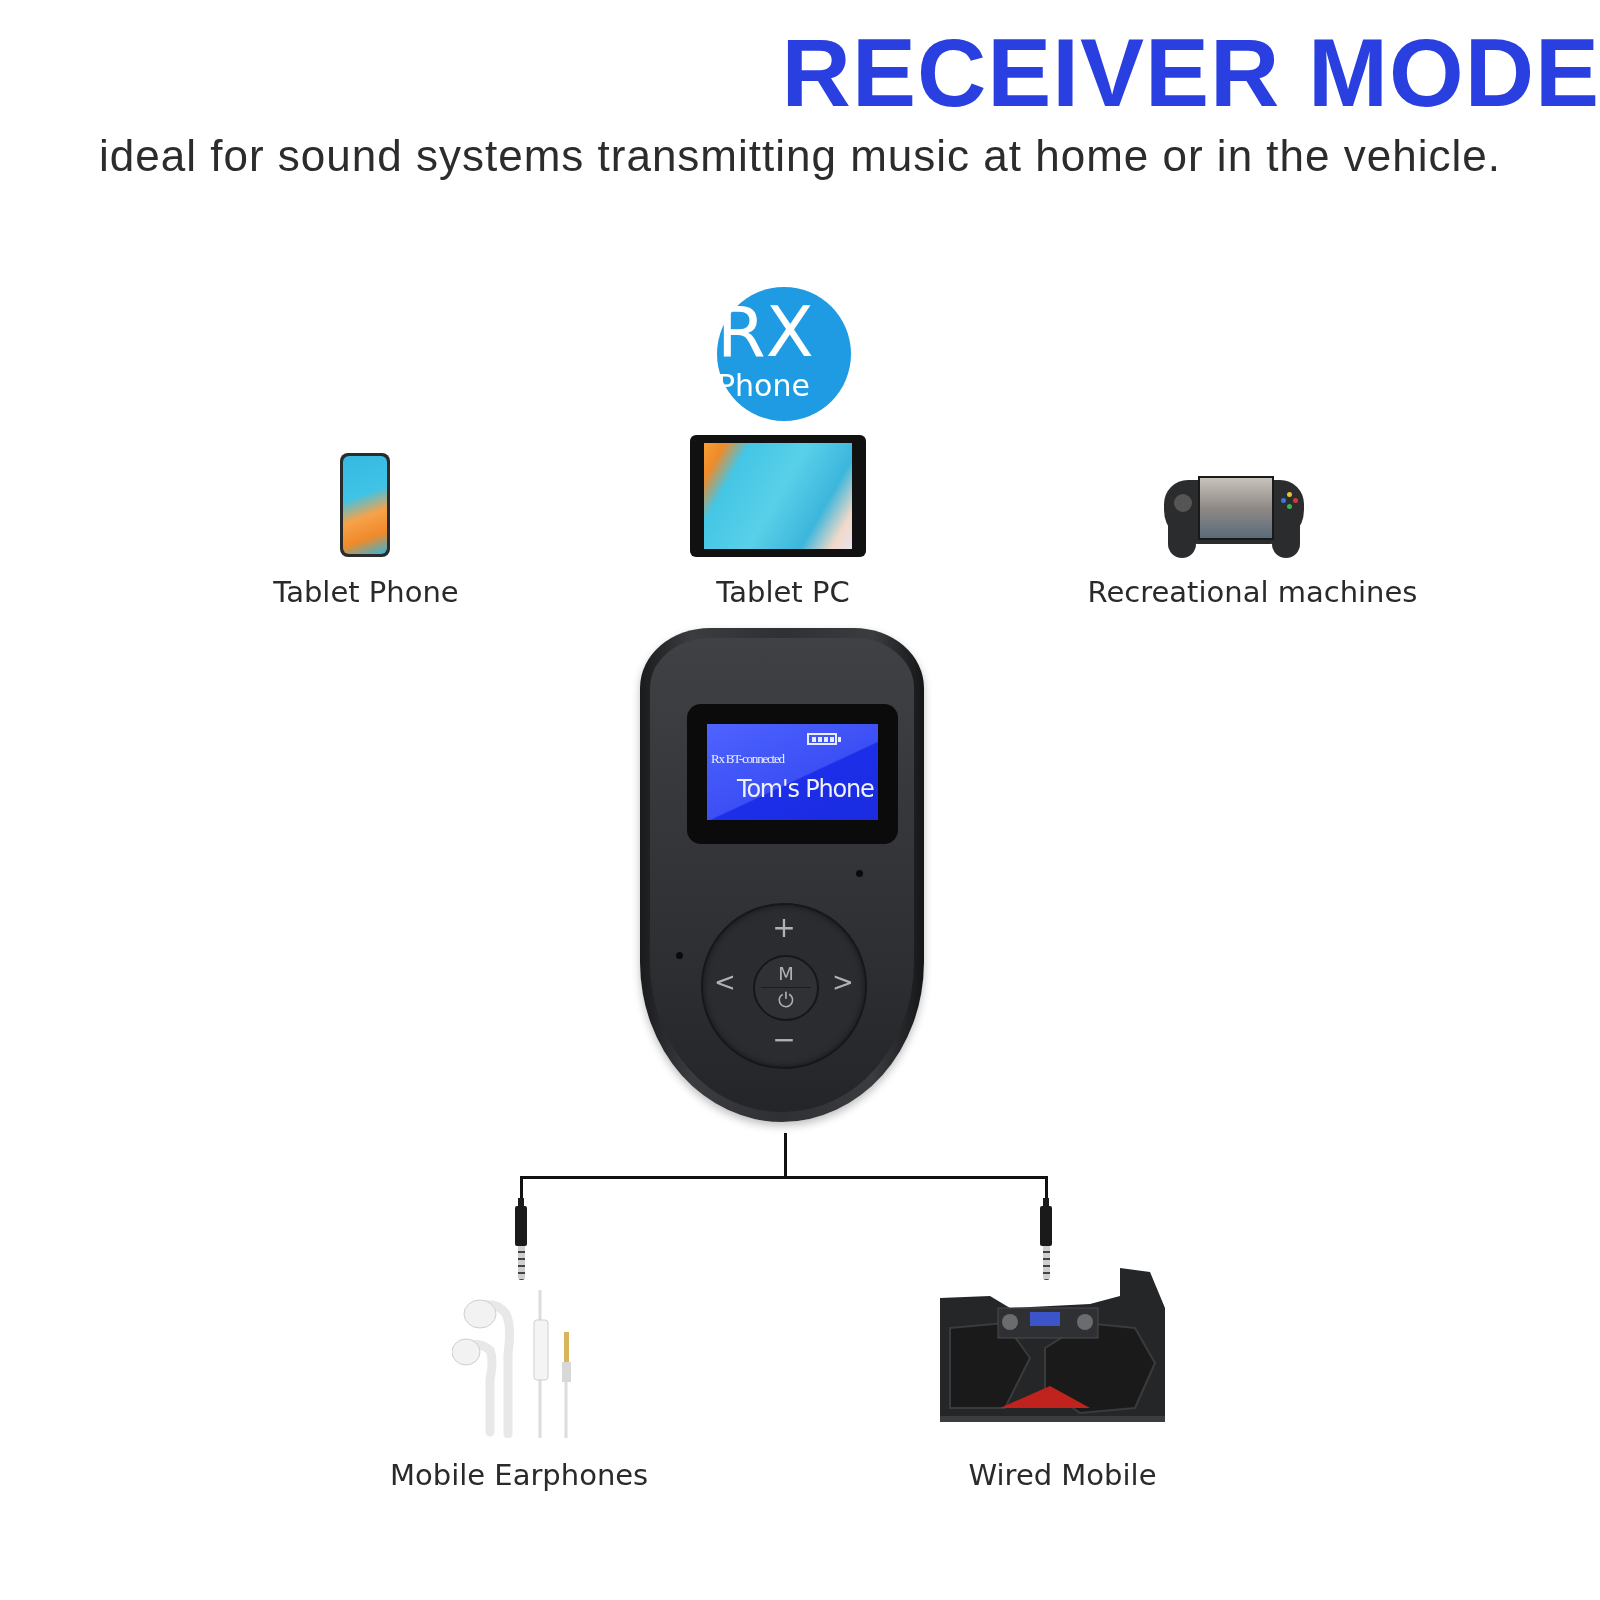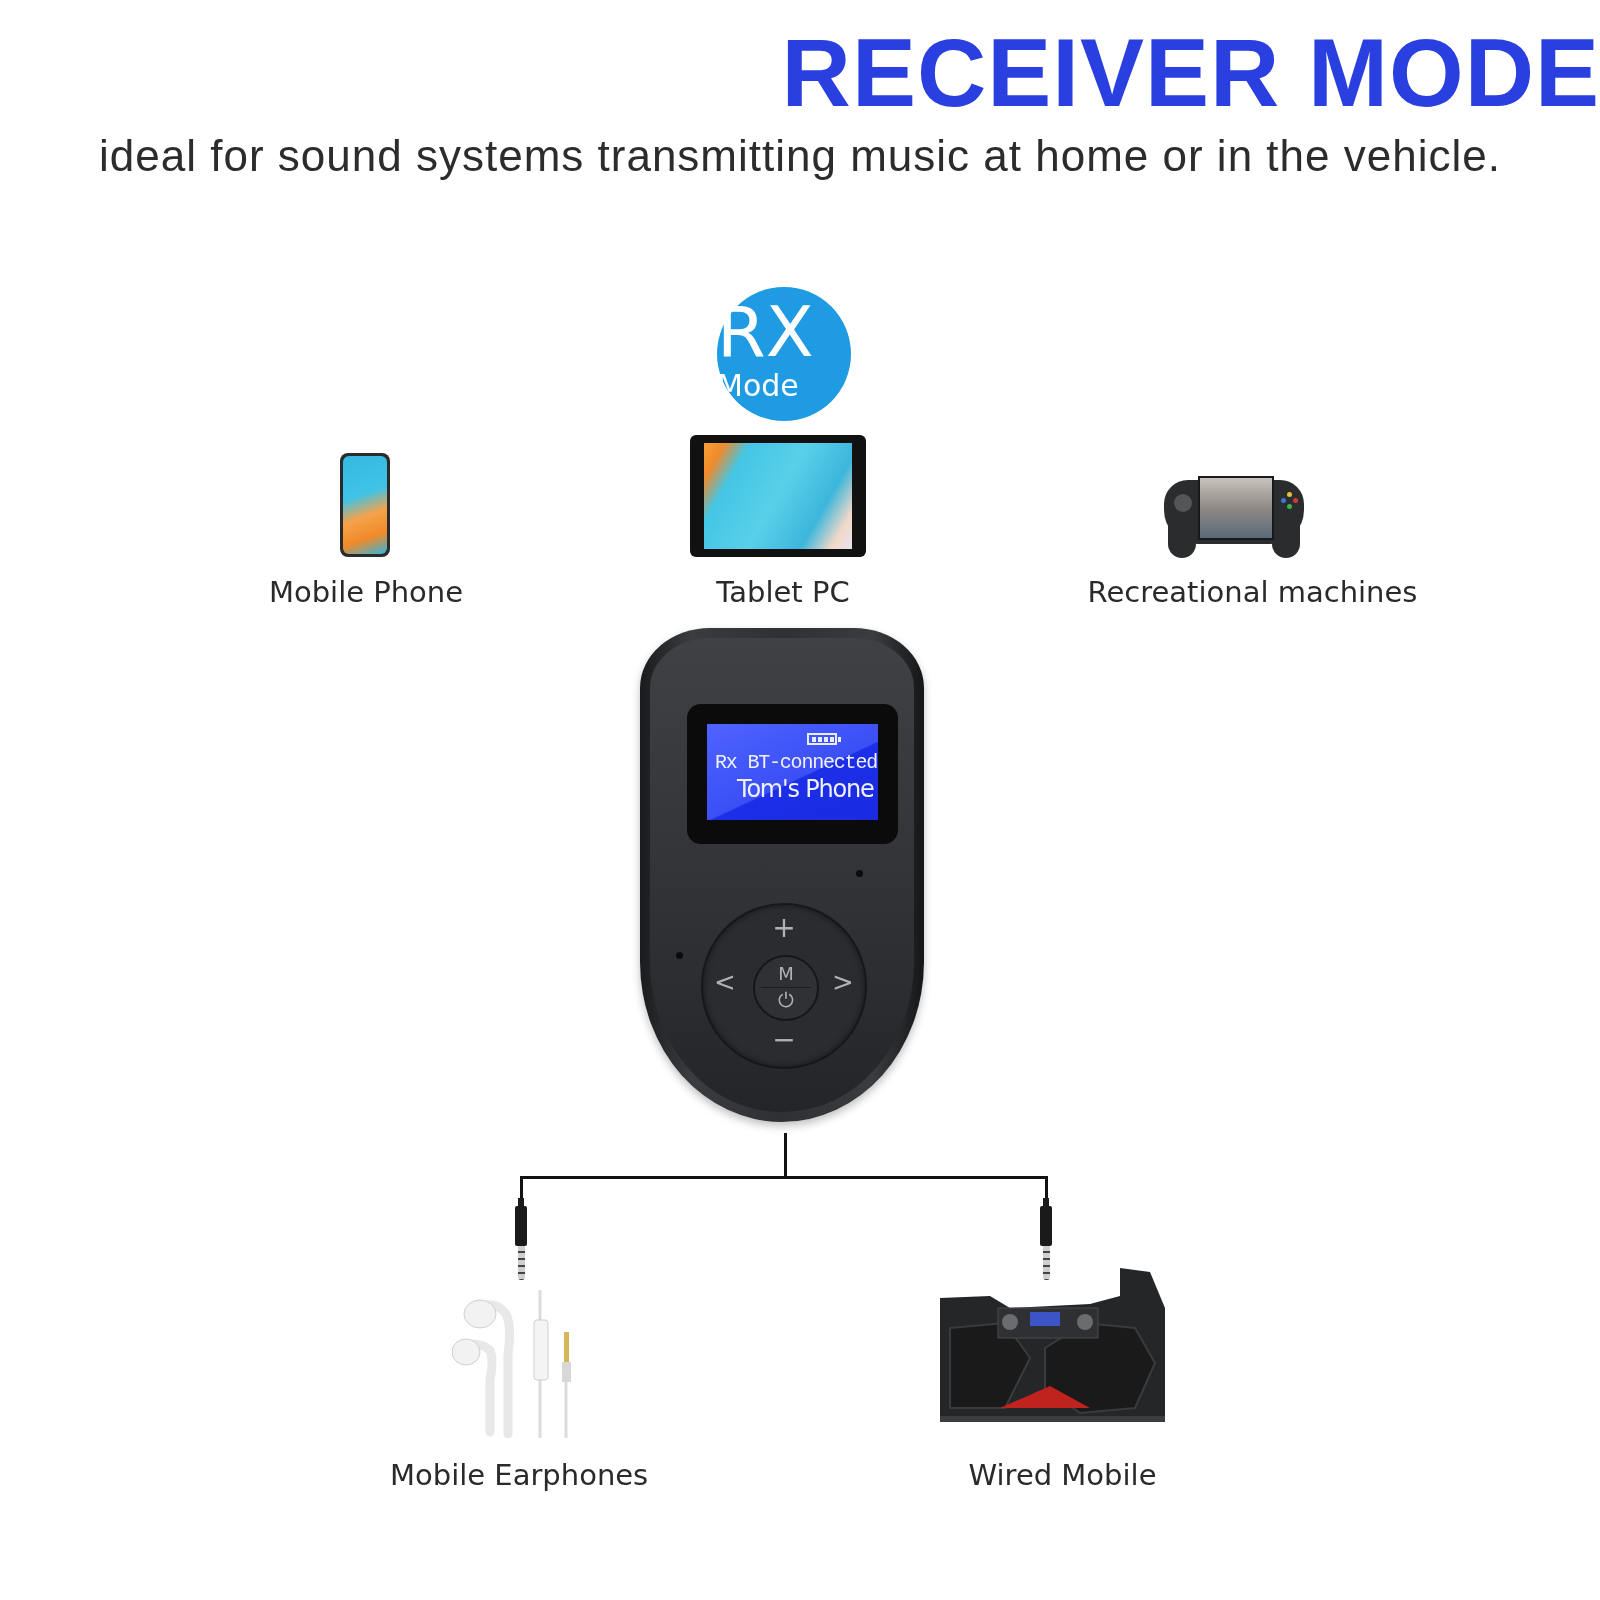--- a/index.html
+++ b/index.html
@@ -13,21 +13,21 @@
   .rx-badge .small { position:absolute; left:0; right:0; top:82px; font-size:30px; line-height:34px; font-family:"DejaVu Sans", sans-serif; }
 
   
   .device { left:640px; top:628px; width:284px; height:494px; background:linear-gradient(90deg,#1a1b1d 0%,#3a3c3f 18%,#2e3033 50%,#3a3c3f 82%,#151618 100%); border-radius:70px 70px 142px 142px / 60px 60px 160px 160px; box-shadow:0 4px 8px rgba(0,0,0,0.25); }
   .device-inner { position:absolute; left:10px; top:10px; right:10px; bottom:10px; border-radius:60px 60px 130px 130px / 50px 50px 150px 150px; background:linear-gradient(180deg,#3f4144 0%,#2f3134 60%,#242528 100%); }
   .screen-bezel { position:absolute; left:37px; top:66px; width:211px; height:140px; background:#0b0b0c; border-radius:14px; }
   .screen { position:absolute; left:20px; top:20px; width:171px; height:96px; background:linear-gradient(155deg,#4e63ff 0%,#3b4ff5 55%,#1c2ee8 56%,#1a2be0 100%); overflow:hidden; }
   .battery { position:absolute; left:100px; top:9px; width:30px; height:12px; border:2px solid #e8ecff; box-sizing:border-box; }
   .battery::after { content:""; position:absolute; right:-6px; top:2px; width:3px; height:5px; background:#e8ecff; }
   .battery i { position:absolute; top:2px; width:4px; height:5px; background:#e8ecff; }
-  .screen-line1 { position:absolute; left:4px; top:27px; width:170px; font-family:Liberation Mono, monospace; font-size:20px; color:#eef1ff; white-space:nowrap; letter-spacing:-1.2px;text-align:center; }
+  .screen-line1 { position:absolute; left:4px; top:27px; width:170px; font-family:Liberation Serif, serif; font-size:13px; color:#eef1ff; white-space:nowrap; letter-spacing:-1.2px; }
   .screen-line2 { position:absolute; left:30px; top:51px; width:140px; font-family:"DejaVu Sans", sans-serif; font-size:24px; color:#eef1ff; white-space:nowrap; letter-spacing:-1.2px; }
   .mic-dot { position:absolute; width:7px; height:7px; background:#0b0b0b; border-radius:50%; }
   .dpad { position:absolute; left:51px; top:265px; width:162px; height:162px; border-radius:50%; background:#2a2c2f; border:2px solid #161718; box-shadow:inset 0 0 6px rgba(0,0,0,0.5); }
   .dpad .center { position:absolute; left:50px; top:50px; width:62px; height:62px; border-radius:50%; background:#2f3134; border:2px solid #161718; }
   .dpad .glyph { position:absolute; color:#aeb2b7; font-family:"DejaVu Sans", sans-serif; text-align:center; }
 
   
   .line { background:#111; }
   .jack { width:12px; }
   .jack .body { width:12px; height:40px; background:#1a1a1a; border-radius:2px; }
@@ -47,27 +47,27 @@
   .speaker { left:930px; top:1268px; width:240px; height:165px; }
 </style>
 </head>
 <body>
 
 <div class="abs title">RECEIVER MODE</div>
 <div class="abs subtitle">ideal for sound systems transmitting music at home or in the vehicle.</div>
 
 <div class="abs rx-badge">
   <div class="big">RX</div>
-  <div class="small">Mode</div>
+  <div class="small">Phone</div>
 </div>
 
 <div class="abs phone">
     <div class="scr"></div>
   </div>
-<div class="abs label" style="left:266px; top:575px; width:200px;">Mobile Phone</div>
+<div class="abs label" style="left:266px; top:575px; width:200px;">Tablet Phone</div>
 
 <div class="abs tablet">
     <div class="scr"></div>
   </div>
 <div class="abs label" style="left:683px; top:575px; width:200px;">Tablet PC</div>
 
 <div class="abs gamepad">
   <div class="gp-body"></div>
   <div class="gp-grip" style="left:4px;"></div>
   <div class="gp-grip" style="right:4px;"></div>

